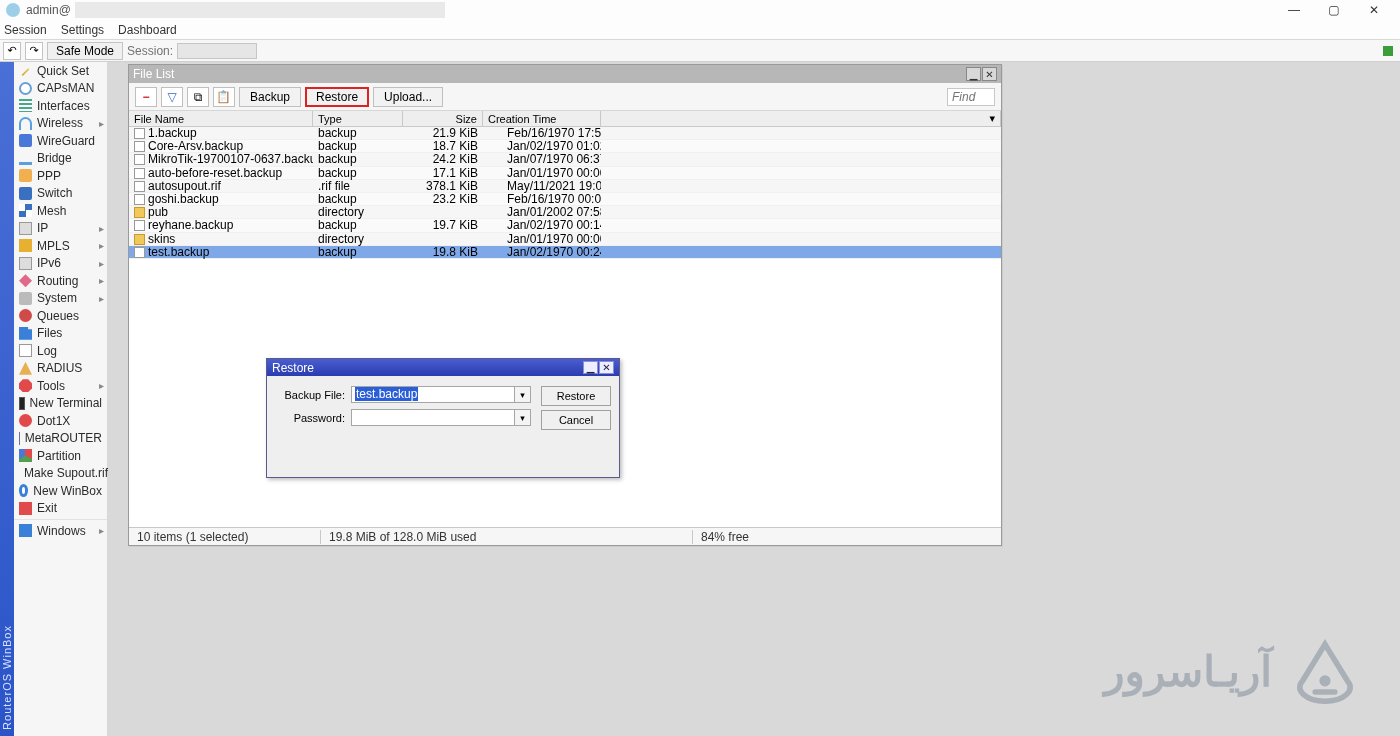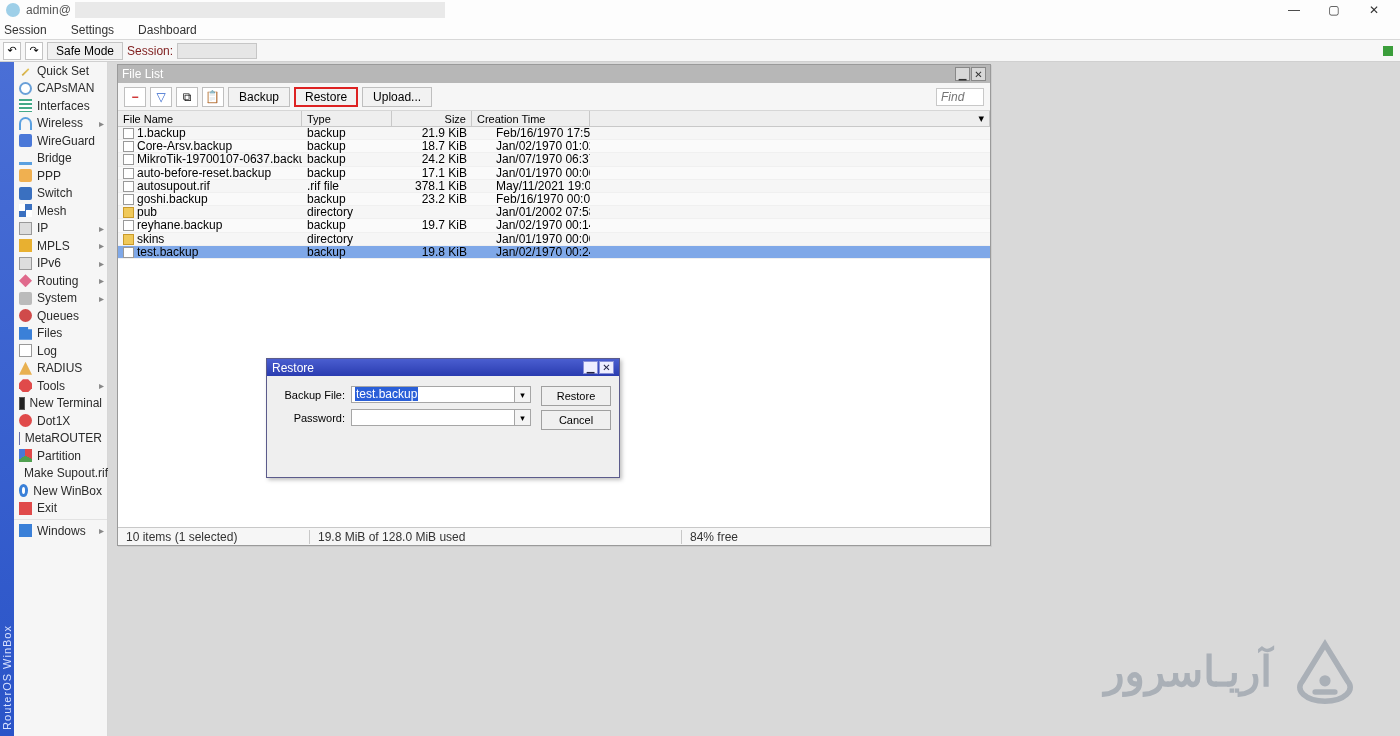--- a/index.html
+++ b/index.html
@@ -7,28 +7,28 @@
 
 
 .titlebar { height: 20px; background: #fdfdfd; display: flex; align-items: center; padding: 0 6px; }
 .titlebar .globe { width: 14px; height: 14px; border-radius: 50%; background: #9ecfe8; margin-right: 6px; display:inline-block; }
 .titlebar .title { color: #555; flex: 0 0 auto; }
 .titlebar .addr { background: #e9e9e9; height: 16px; width: 370px; margin-left: 4px; }
 .titlebar .spacer { flex: 1; }
 .titlebar .winbtn { width: 40px; height: 20px; display: flex; align-items: center; justify-content: center; color: #333; }
 
 
-.menubar { height: 20px; background: #fdfdfd; display: flex; align-items: center; padding: 0 4px; gap: 24px; border-bottom: 1px solid #d8d8d8; }
+.menubar { height: 20px; background: #fdfdfd; display: flex; align-items: center; padding: 0 4px; gap: 14px; border-bottom: 1px solid #d8d8d8; }
 .menubar span { color: #333; }
 
 
 .toolstrip { height: 22px; background: #f7f7f7; border-bottom: 1px solid #d0d0d0; display: flex; align-items: center; padding: 0 3px; gap: 4px; }
 .toolstrip .tsbtn { width: 18px; height: 18px; border: 1px solid #c4c4c4; background: #fff; display:flex; align-items:center; justify-content:center; font-size: 11px; }
 .toolstrip .seg { padding: 0 8px; height: 18px; line-height:16px; border: 1px solid #c4c4c4; background: #f0f0f0; }
-.toolstrip .label { color:#7f1d1d; }
+.toolstrip .label { color:#737373; }
 .toolstrip .sessfield { width: 80px; height: 16px; background: #e6e6e6; border:1px solid #c6c6c6; }
 .toolstrip .spacer { flex:1; }
 .toolstrip .status-sq { width: 10px; height: 10px; background: #3b9e3b; margin-right: 4px; }
 
 
 .body { display: flex; height: calc(736px - 62px); }
 
 
 .rail { width: 14px; background: #4a6fd6; background: linear-gradient(#4a6fd6,#2a54c8); display:flex; flex-direction:column; justify-content:flex-end; align-items:center; color:#fff; }
 .rail .railtxt { writing-mode: vertical-rl; transform: rotate(180deg); font-size: 11px; letter-spacing: 1px; margin-bottom: 6px; color:#d9e2ff; }
@@ -66,21 +66,21 @@
 .ic-part{background:conic-gradient(#e04a4a 0 33%,#50a050 0 66%,#4a78d8 0);}
 .ic-sup{background:#3a80d8;border-radius:50%;}
 .ic-newwb{background:#3a80d8;border-radius:50%;position:relative;} .ic-newwb::after{content:"";position:absolute;inset:3px;background:#fff;border-radius:50%;}
 .ic-exit{background:#e04a4a;}
 .ic-win{background:#3a80d8;}
 
 
 .content { flex: 1; background: #d9d9d9; position: relative; }
 
 
-.mdi { position: absolute; left: 9px; top: 2px; width: 874px; height: 482px; border: 1px solid #9a9a9a; background: #f6f6f6; display:flex; flex-direction:column; box-shadow: 1px 1px 0 #ccc; }
+.mdi { position: absolute; left: 20px; top: 2px; width: 874px; height: 482px; border: 1px solid #9a9a9a; background: #f6f6f6; display:flex; flex-direction:column; box-shadow: 1px 1px 0 #ccc; }
 .mdi-title { height: 18px; background: #b7b7b7; color: #fff; display:flex; align-items:center; padding:0 4px; font-size:11px; }
 .mdi-title .spacer{flex:1;}
 .mdi-title .wbtn{width:15px;height:14px;border:1px solid #888;background:#d8d8d8;color:#333;font-size:10px;display:flex;align-items:center;justify-content:center;margin-left:1px;}
 
 
 .tabs { height: 20px; background:#eaeaea; display:flex; align-items:flex-end; padding-left:4px; border-bottom:1px solid #bbb; }
 .tab { padding: 2px 10px; border:1px solid #bbb; border-bottom:none; background:#e2e2e2; margin-right:2px; font-size:11px; }
 .tab.active { background:#f6f6f6; }
 
 

